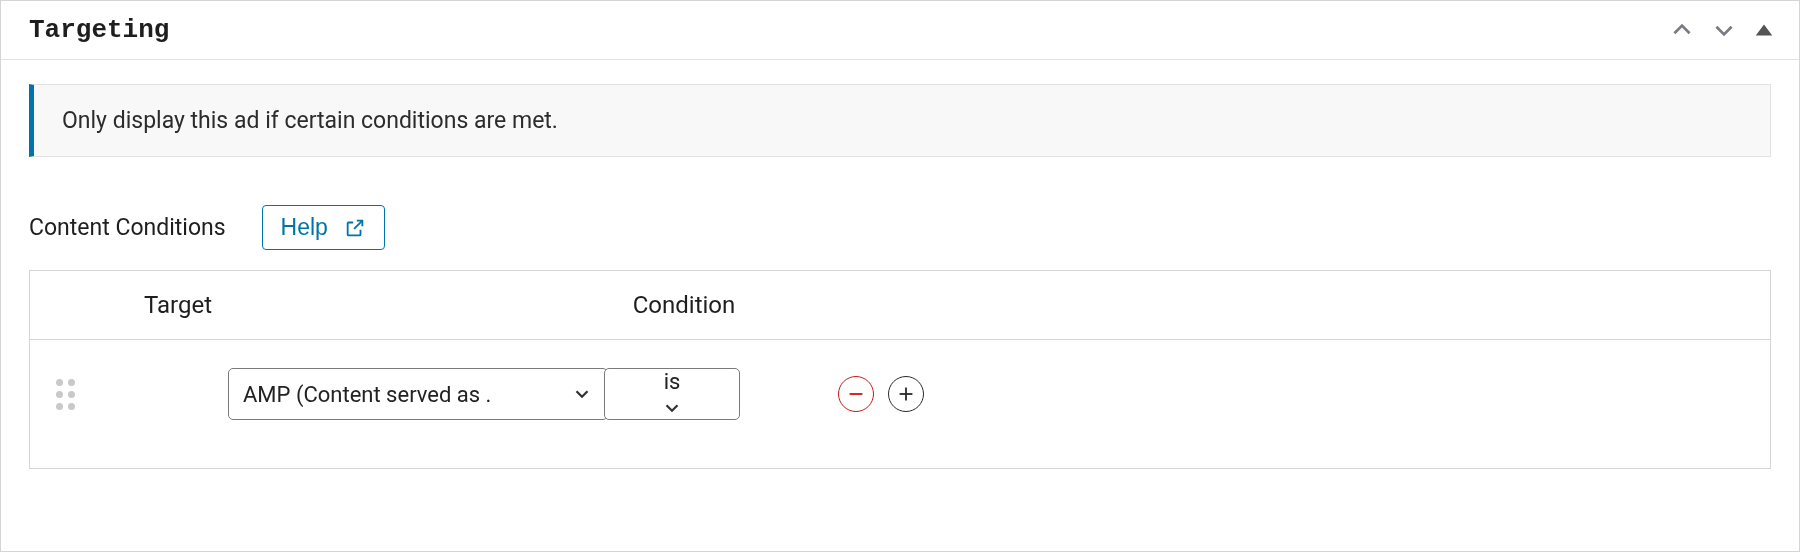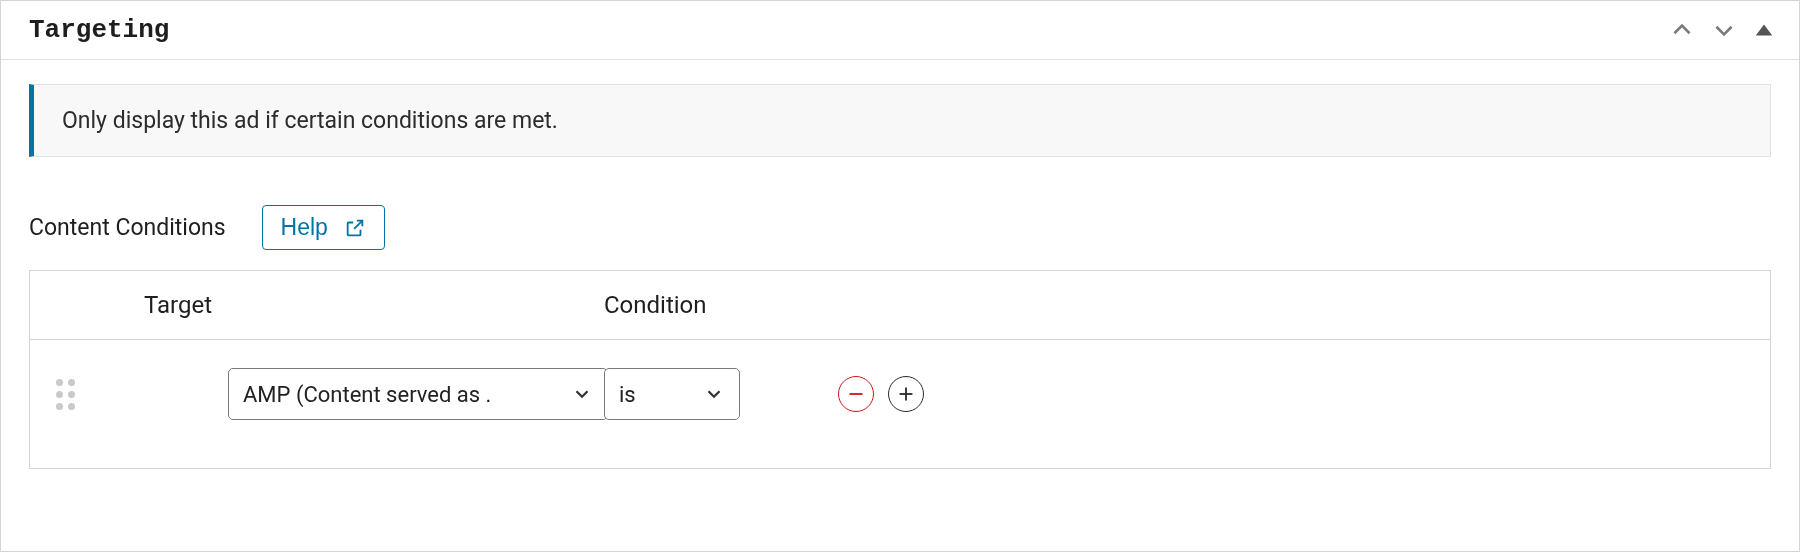--- a/index.html
+++ b/index.html
@@ -15,32 +15,32 @@
   .notice { border: 1px solid #e2e2e2; border-left: 5px solid #0073aa; background: #f8f8f8; padding: 22px 28px; color: #2c2c2c; font-size: 23px; margin-bottom: 48px; }
   .section-row { display: flex; align-items: center; gap: 36px; margin-bottom: 20px; }
   .section-title { font-size: 23px; font-weight: 400; }
   .help-btn { display:inline-flex; align-items:center; gap:16px; border: 1px solid #0073aa; color:#0073aa; background:#fff; padding: 8px 18px; font-size: 23px; border-radius: 4px; cursor:pointer; }
   .help-btn svg { width: 22px; height: 22px; stroke:#0073aa; stroke-width:2; fill:none; }
   .cond-table { border: 1px solid #d4d4d4; }
   .cond-head { display:flex; border-bottom:1px solid #d4d4d4; }
   .cond-head .th { padding: 20px 0; font-size: 24px; font-weight:400; color:#1e1e1e; }
   .col-handle { width: 70px; flex: 0 0 70px; }
   .col-target { width: 460px; flex: 0 0 460px; padding-left: 42px; margin-left: 44px; }
-  .col-cond   { width: 160px; flex: 0 0 160px; }
+  .col-cond   { width: 160px; flex: 0 0 160px; text-align: center; }
   .col-val    { flex: 1 1 auto; }
   .col-actions{ width: 200px; flex: 0 0 200px; }
   .cond-row { display:flex; align-items:center; padding: 28px 0 48px 0; }
   .drag-handle { width:70px; display:flex; align-items:center; justify-content:center; color:#c3c3c3; cursor:grab; }
   .drag-dots { display:grid; grid-template-columns: repeat(2, 7px); grid-template-rows: repeat(3, 7px); gap: 5px; }
   .drag-dots span { width:7px; height:7px; background:#c9c9c9; border-radius:50%; display:block; }
   .select { display:flex; align-items:center; justify-content:space-between; border:1.5px solid #7a7a7a; border-radius:5px; padding: 0 14px; height: 52px; background:#fff; cursor:pointer; }
   .select-text { font-size: 22px; color:#222; white-space:nowrap; overflow:hidden; }
   .select svg { flex:0 0 auto; stroke:#333; stroke-width:2.5; fill:none; }
   .sel-target { width: 380px; margin-left: 42px; }
-  .sel-cond { width: 136px; }
+  .sel-cond { width: 136px; flex-direction: column; }
   .val-chip { display:inline-block; background:#eceded; padding: 14px 24px; font-size: 22px; font-weight:700; color:#2c2c2c; }
   .row-actions { display:flex; gap:14px; padding-right: 40px; justify-content:flex-end; }
   .circle-btn { width:36px; height:36px; border-radius:50%; border:1.8px solid; background:#fff; cursor:pointer; display:flex; align-items:center; justify-content:center; font-size: 26px; line-height:1; }
   .circle-btn.remove { border-color:#cc1818; color:#cc1818; }
   .circle-btn.add { border-color:#2c2c2c; color:#2c2c2c; }
   .circle-btn svg { stroke: currentColor; stroke-width:2; fill:none; }
 </style>
 </head>
 <body>
 

